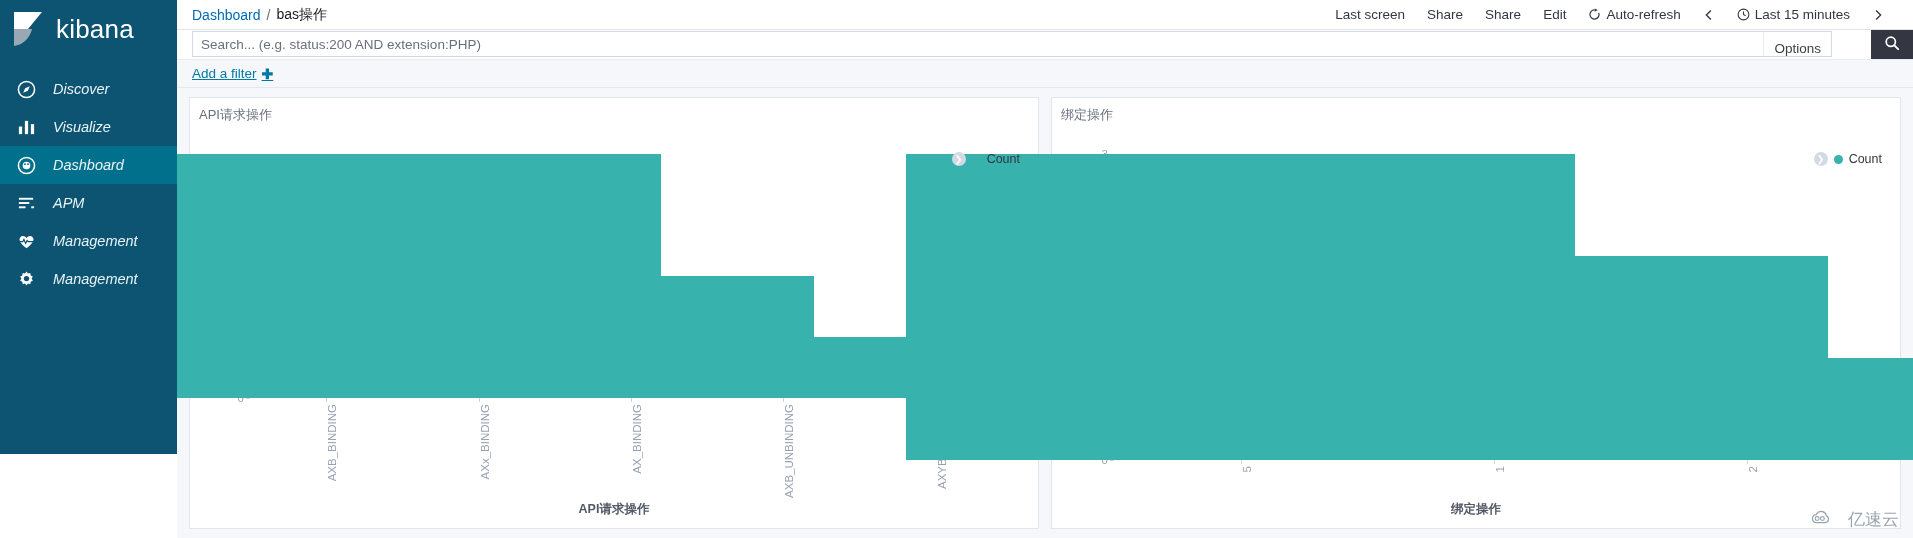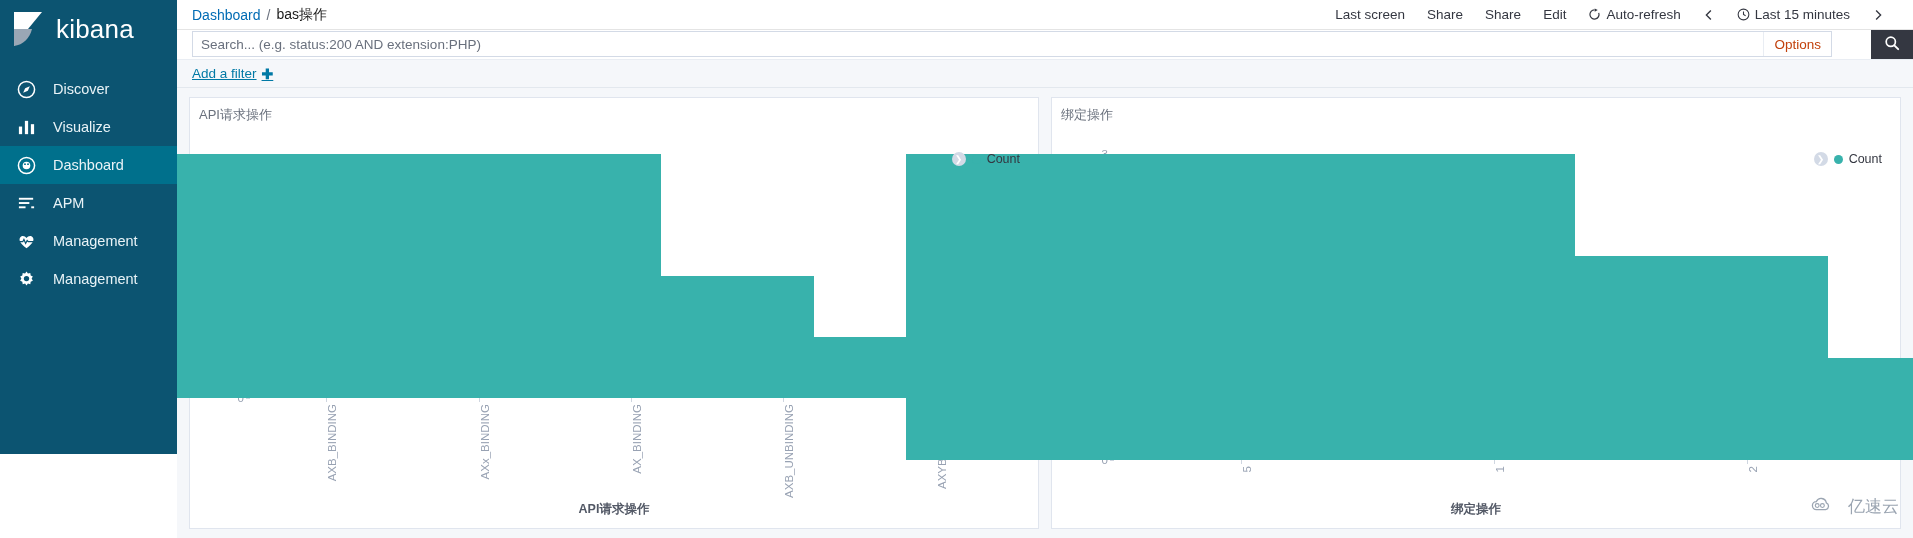--- a/index.html
+++ b/index.html
@@ -22,21 +22,21 @@
     padding-left: 12px; gap: 10px;
   }
   .brand-mark { width: 34px; height: 36px; position: relative; flex: 0 0 auto; }
   .brand-name {
     color: #ffffff; font-size: 26px; letter-spacing: .2px; font-weight: 400;
   }
   .nav { margin-top: 12px; display: flex; flex-direction: column; }
   .nav-item {
     height: 38px; display: flex; align-items: center;
     padding-left: 16px; gap: 16px;
-    color: #e9f3f7; font-size: 14.5px; cursor: pointer;
+    color: #e9f3f7; font-size: 14.5px; cursor: pointer; font-style: italic;
   }
   .nav-item.active { background: #00708c; }
   .nav-ico {
     width: 21px; height: 21px; flex: 0 0 auto;
     display: flex; align-items: center; justify-content: center;
   }
   .nav-ico svg { display: block; }
   .nav-label { line-height: 1; white-space: nowrap; }
 
   
@@ -77,22 +77,22 @@
     flex: 1; display: flex; align-items: stretch;
     border: 1px solid #d3dae6; background: #fff; height: 26px; margin-top: 1px;
   }
   .search-input {
     flex: 1; border: none; outline: none; padding-left: 8px;
     font-size: 13.5px; color: #343741; font-family: "Liberation Sans", sans-serif;
     background: transparent;
   }
   .search-input::placeholder { color: #69707d; }
   .opt-btn {
-    display: flex; align-items: center; padding: 0 10px;
-    font-size: 13.5px; color: #c2410c; cursor: pointer;
+    display: flex; align-items: flex-end; padding: 0 10px;
+    font-size: 13.5px; color: #404040; cursor: pointer;
     border-left: 1px solid #e9edf3;
   }
   .search-btn {
     width: 42px; background: #343741; display: flex;
     align-items: center; justify-content: center; cursor: pointer;
   }
 
   
   .filterrow {
     height: 29px; min-height: 29px; display: flex; align-items: center;
@@ -167,21 +167,21 @@
     position: absolute; top: 4px;
     transform-origin: left top; transform: rotate(-90deg) translate(-100%, 0);
     font-size: 11.5px; color: #98a2b3; white-space: nowrap;
   }
   .xtick-mark {
     position: absolute; top: 0; width: 1px; height: 4px; background: #cfd6e0;
   }
 
   
   .watermark {
-    position: absolute; right: 14px; bottom: 20px;
+    position: absolute; right: 14px; bottom: 7px;
     display: flex; align-items: center; gap: 14px;
     color: #9aa4b1; font-size: 17px; z-index: 20; pointer-events: none;
   }
 </style>
 </head>
 <body>
 
 <div class="app">
 
   <div class="sidebar">

